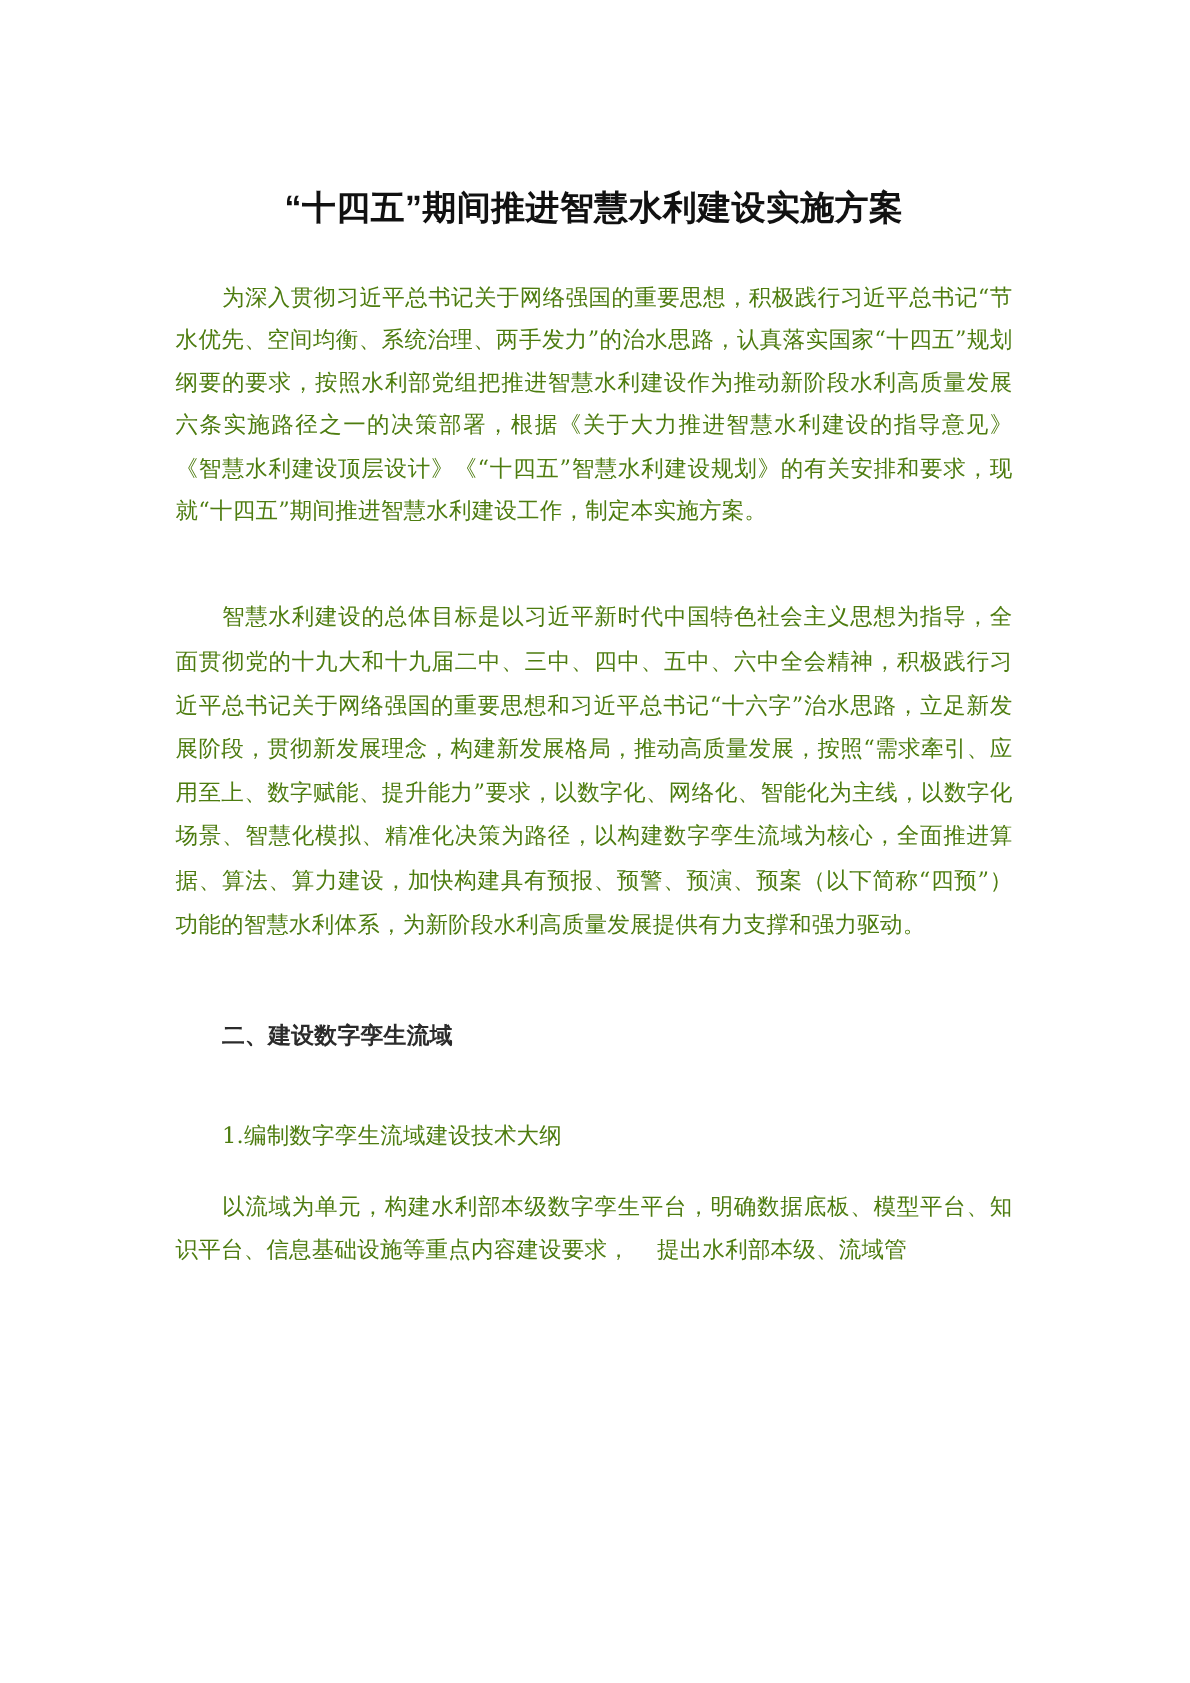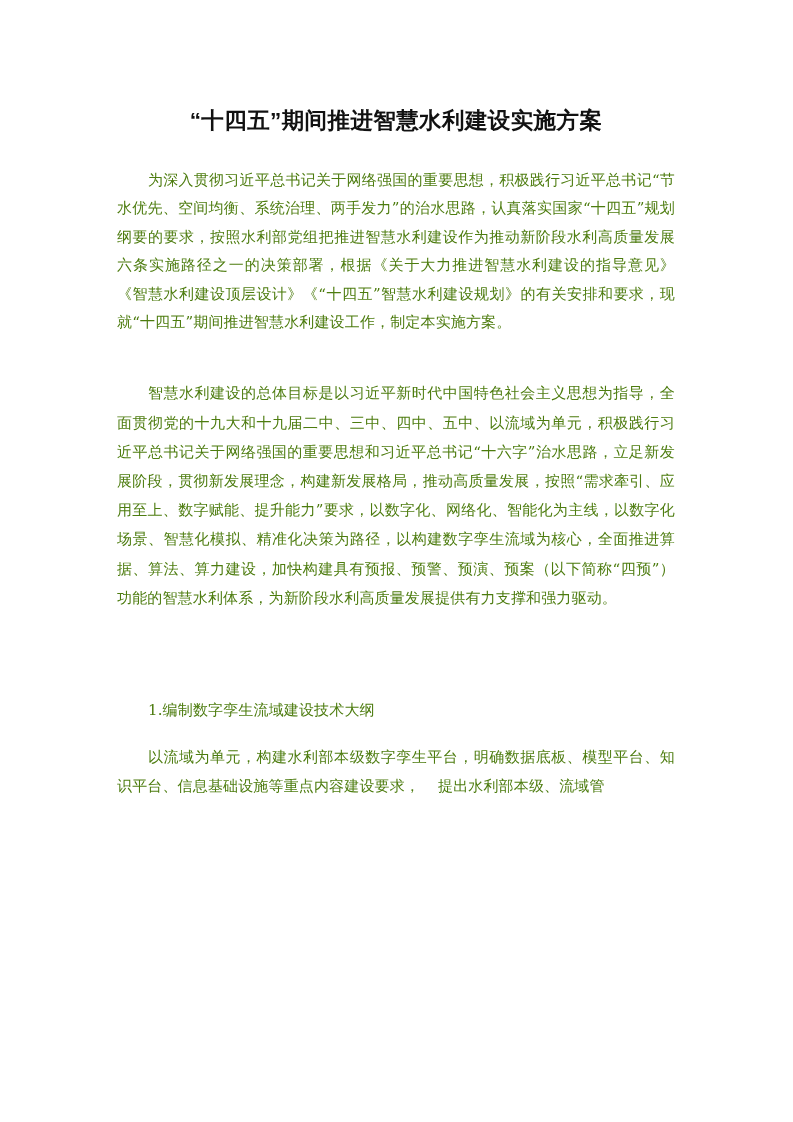--- a/index.html
+++ b/index.html
@@ -12,20 +12,21 @@
     -webkit-font-smoothing: antialiased;
   }
 
   .page {
     position: relative;
     width: 793px;
     height: 918px;
     background: #ffffff;
     overflow: hidden;
     box-sizing: border-box;
+    margin-top: 18px;
   }
 
   
   .content {
     position: absolute;
     left: 117px;
     top: 0;
     width: 558px;
   }
 
@@ -90,27 +91,28 @@
 
     <div class="gap-title"></div>
 
     <p class="para">为深入贯彻习近平总书记关于网络强国的重要思想，积极践行习近平总书记“节水优先、空间均衡、系统治理、两手发力”的治水思路，认真落实国家“十四五”规划纲要的要求，按照水利部党组把推进智慧水利建设作为推动新阶段水利高质量发展六条实施路径之一的决策部署，根据《关于大力推进智慧水利建设的指导意见》《智慧水利建设顶层设计》《“十四五”智慧水利建设规划》的有关安排和要求，现就“十四五”期间推进智慧水利建设工作，制定本实施方案。</p>
 
     <div class="gap-head"></div>
 
 
     <div class="gap-headsm"></div>
 
-    <p class="para loose">智慧水利建设的总体目标是以习近平新时代中国特色社会主义思想为指导，全面贯彻党的十九大和十九届二中、三中、四中、五中、以流域为单元，积极践行习近平总书记关于网络强国的重要思想和习近平总书记“十六字”治水思路，立足新发展阶段，贯彻新发展理念，构建新发展格局，推动高质量发展，按照“需求牽引、应用至上、数字赋能、提升能力”要求，以数字化、网络化、智能化为主线，以数字化场景、智慧化模拟、精准化决策为路径，以构建数字孪生流域为核心，全面推进算据、算法、算力建设，加快构建具有预报、预警、预演、预案（以下简称“四预”）功能的智慧水利体系，为新阶段水利高质量发展提供有力支撑和强力驱动。</p>
+    <p class="para loose">智慧水利建设的总体目标是以习近平新时代中国特色社会主义思想为指导，全面贯彻党的十九大和十九届二中、三中、四中、五中、六中全会精神，积极践行习近平总书记关于网络强国的重要思想和习近平总书记“十六字”治水思路，立足新发展阶段，贯彻新发展理念，构建新发展格局，推动高质量发展，按照“需求牽引、应用至上、数字赋能、提升能力”要求，以数字化、网络化、智能化为主线，以数字化场景、智慧化模拟、精准化决策为路径，以构建数字孪生流域为核心，全面推进算据、算法、算力建设，加快构建具有预报、预警、预演、预案（以下简称“四预”）功能的智慧水利体系，为新阶段水利高质量发展提供有力支撑和强力驱动。</p>
 
     <div class="gap-para"></div>
 
 
     <div class="gap-head"></div>
 
+    <h2 class="heading">二、建设数字孪生流域</h2>
 
     <div class="gap-sub"></div>
 
 
     <div class="gap-sub"></div>
 
     <p class="para noindent" style="text-indent:31px;">1.编制数字孪生流域建设技术大纲</p>
 
     <div class="gap-sub"></div>
 

